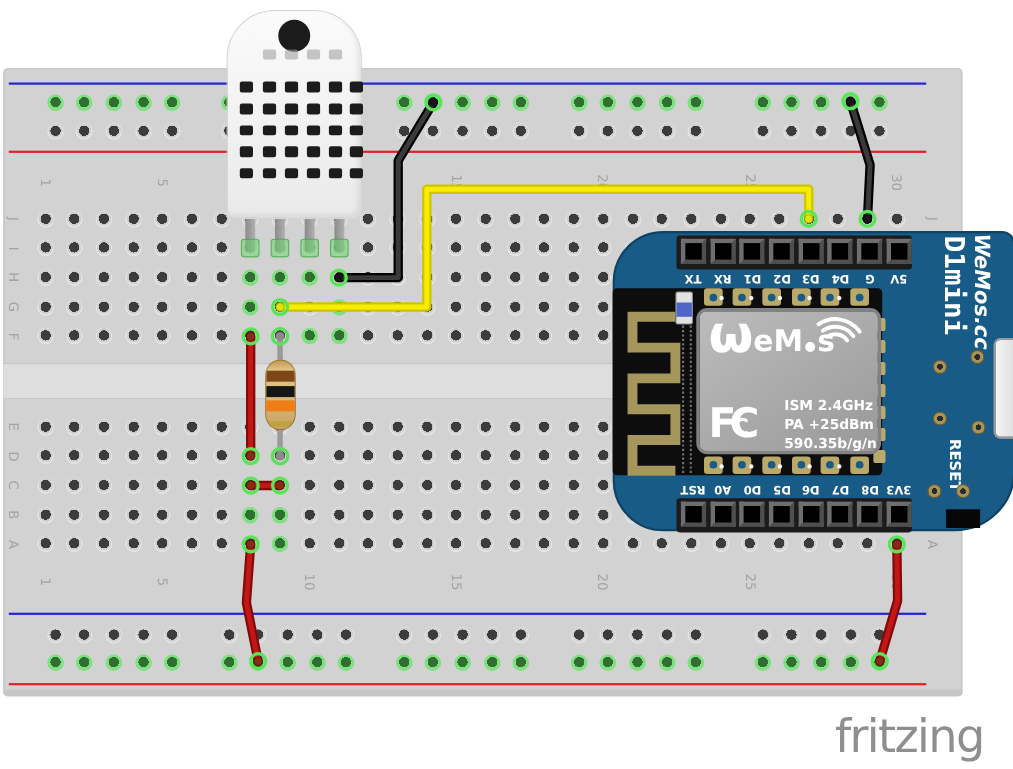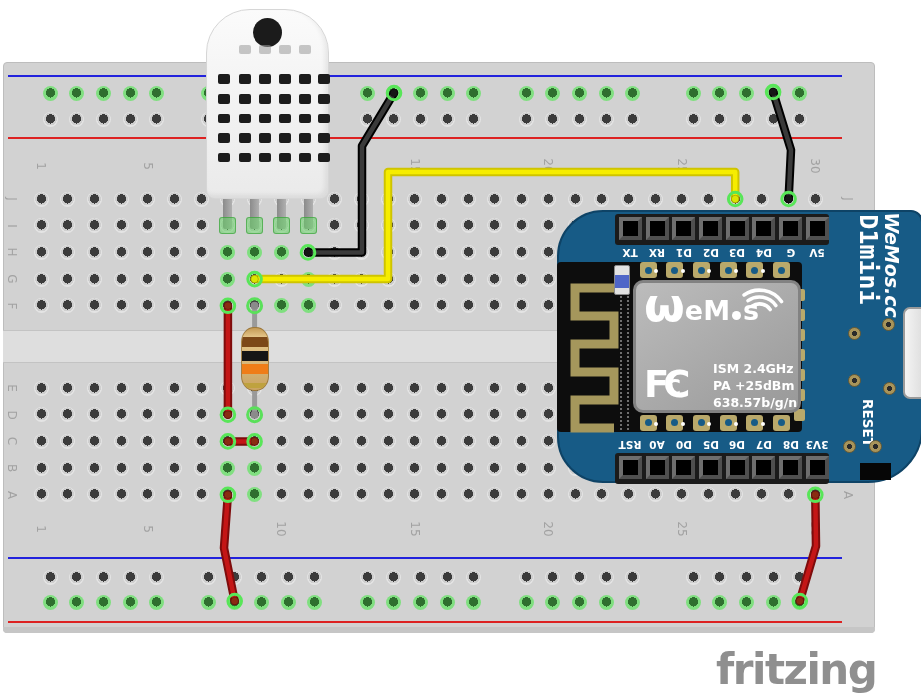--- a/index.html
+++ b/index.html
@@ -64,21 +64,21 @@
   .fcc .c1{font-size:37px;margin-left:-6px;}
   .fcc .c2{font-size:21px;margin-left:-25px;margin-top:6px;}
   .specs{position:absolute;left:77px;top:77px;color:#fff;font-size:12.5px;font-weight:bold;line-height:17px;white-space:nowrap;}
   .vtext{position:absolute;color:#fff;text-align:center;transform:rotate(90deg);white-space:nowrap;}
   .gold-hole{position:absolute;width:13px;height:13px;border-radius:50%;
         background:radial-gradient(circle,#2a2a2a 0 2.6px,#a8945a 2.7px 6.5px);border:1px solid #6b5b33;}
   .usb{left:903px;top:307px;width:24px;height:92px;z-index:9;border:2px solid #9a9a9a;border-right:none;
         background:linear-gradient(90deg,#f4f4f4,#d9d9d9);border-radius:7px 0 0 7px;}
   .reset-tab{left:860px;top:463px;width:31px;height:17px;background:#060606;z-index:9;}
 
-  .watermark{left:716px;top:645px;z-index:10;font-size:42px;font-weight:bold;color:#8f8f8f;letter-spacing:-1.5px;white-space:nowrap;}
+  .watermark{left:759px;top:645px;z-index:10;font-size:42px;font-weight:normal;color:#8f8f8f;letter-spacing:-1.5px;white-space:nowrap;}
   svg.layer{position:absolute;left:0;top:0;pointer-events:none;}
 </style>
 </head>
 <body>
 
 <div id="stage">
 
   <div class="abs bb-body"></div>
   <div class="abs bb-channel"></div>
   <div class="abs bb-bottom-edge"></div>
@@ -769,21 +769,21 @@
         </g>
       </svg>
       <div class="fcc" id="fcc">
           <span class="f">F</span>
           <span class="c1">C</span>
           <span class="c2">C</span>
         </div>
       <div class="specs" id="specs">
           <div>ISM 2.4GHz</div>
           <div>PA +25dBm</div>
-          <div>638.57b/g/n</div>
+          <div>590.35b/g/n</div>
         </div>
     </div>
   </div>
 
   <div class="abs usb"></div>
   <div class="abs reset-tab"></div>
 
   <div class="abs watermark">fritzing</div>
 </div>
 

